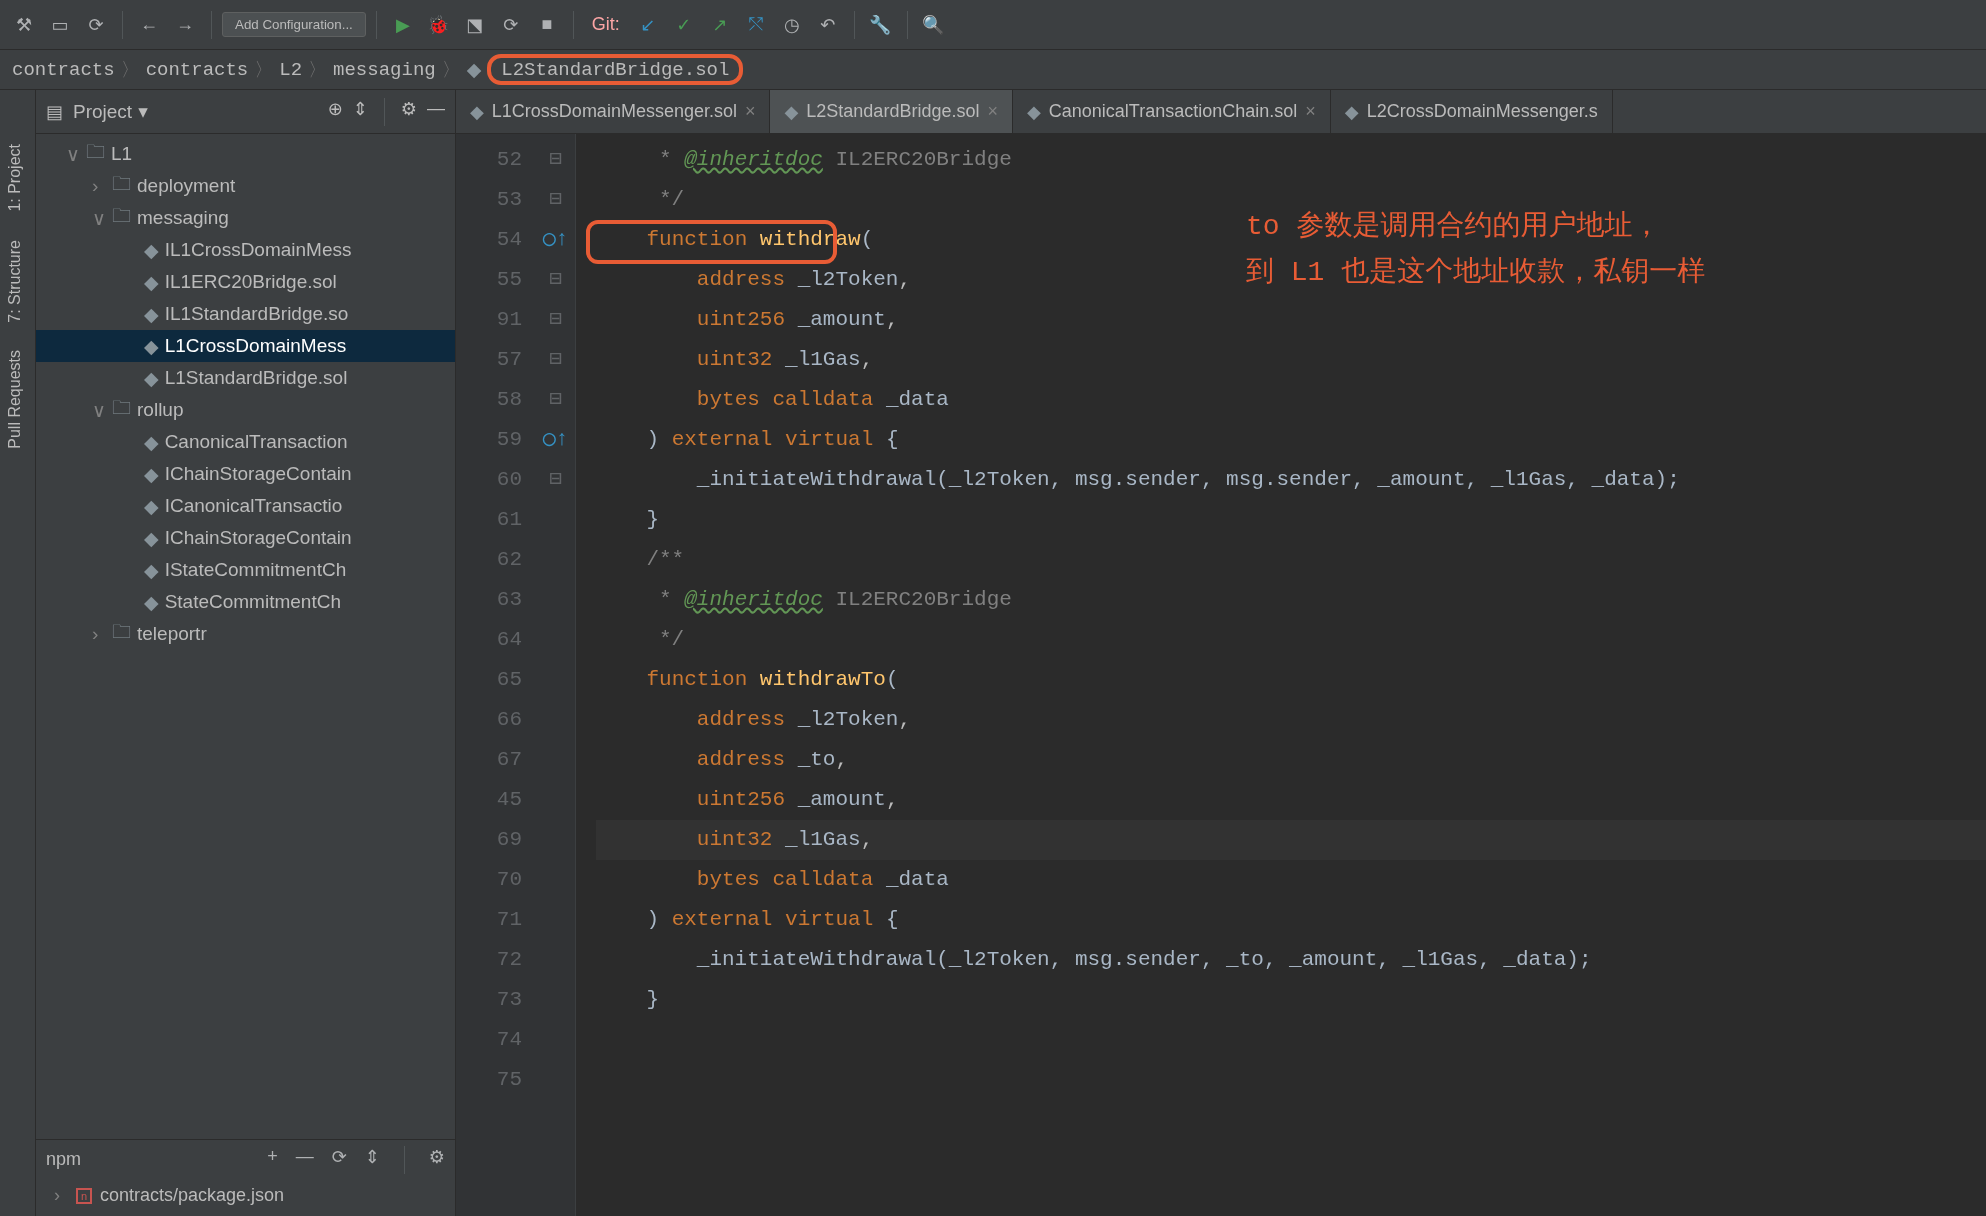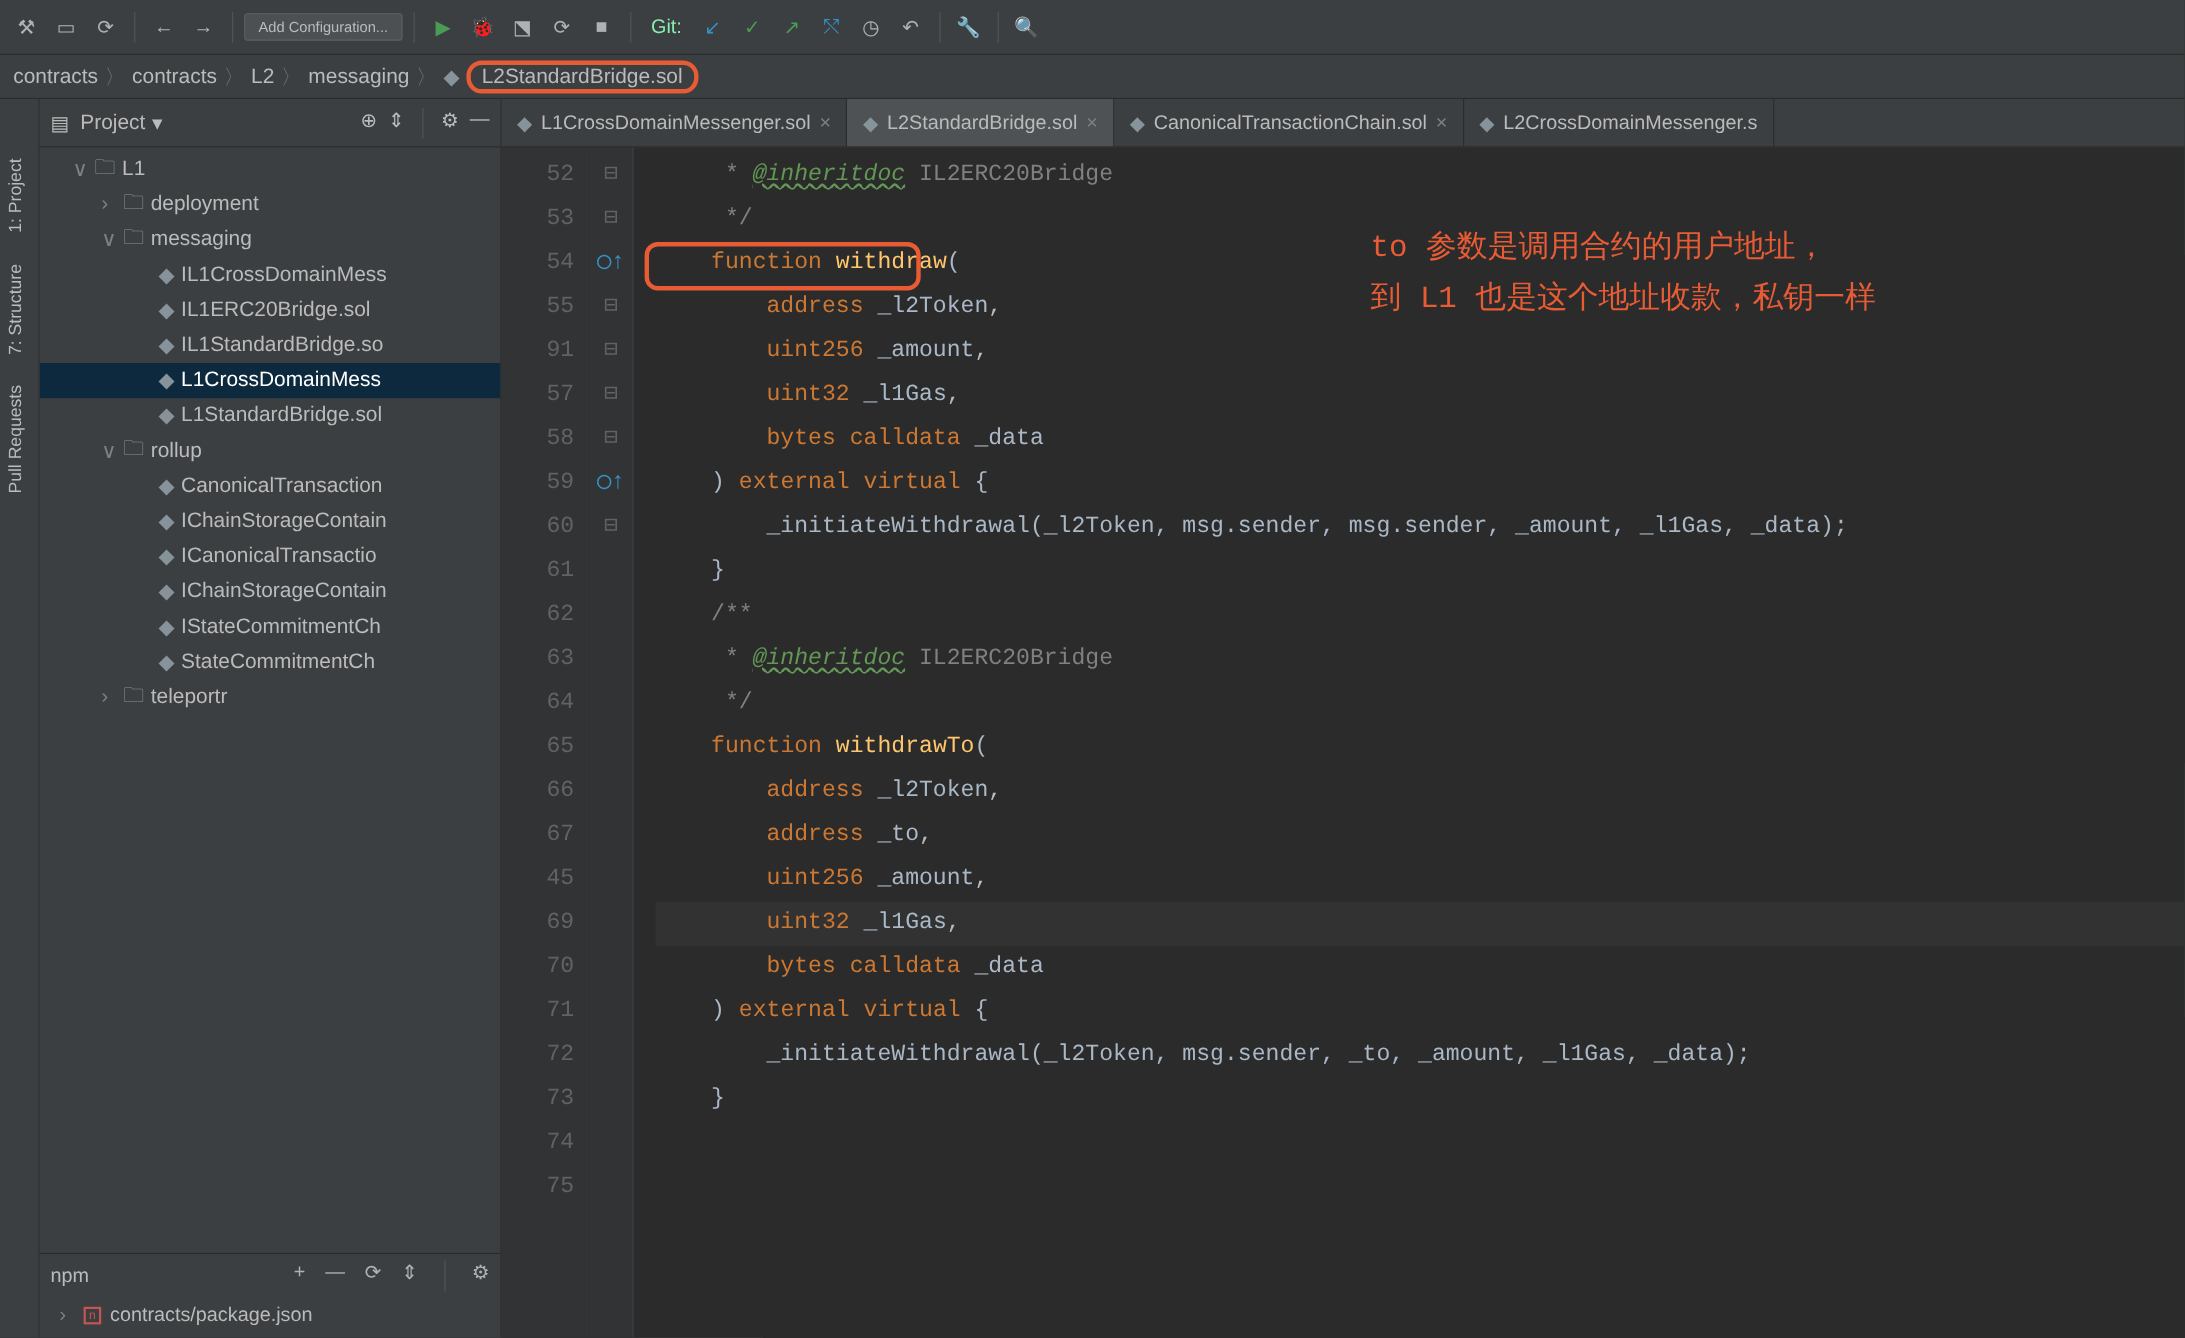--- a/index.html
+++ b/index.html
@@ -24,31 +24,31 @@
 .tb-btn {
   width: 32px; height: 32px;
   display: flex; align-items: center; justify-content: center;
   color: #afb1b3; cursor: pointer;
 }
 .tb-sep { width: 1px; height: 28px; background: #515658; margin: 0 6px; }
 .add-config {
   background: #4c5052; border: 1px solid #5e6060;
   padding: 4px 12px; color: #bbbbbb; border-radius: 3px;
 }
-.git-label { color: #86efac; margin: 0 8px; }
+.git-label { color: #fca5a5; margin: 0 8px; }
 .breadcrumb {
   height: 40px;
   display: flex; align-items: center;
   padding: 0 12px; gap: 6px;
   background: #3c3f41;
   border-bottom: 1px solid #2b2b2b;
   font-size: 19px;
 }
 .bc-sep { color: #6e6e6e; }
-.bc-item { color: #bbbbbb; }
+.bc-item { color: #bbbbbb; font-family: Liberation Mono, monospace; }
 .hl-box {
   border: 4px solid #e85c35;
   border-radius: 14px;
   padding: 0 10px;
 }
 .main-area { display: flex; height: calc(100% - 90px); }
 .left-tabs {
   width: 36px; background: #3c3f41;
   border-right: 1px solid #2b2b2b;
   display: flex; flex-direction: column;

